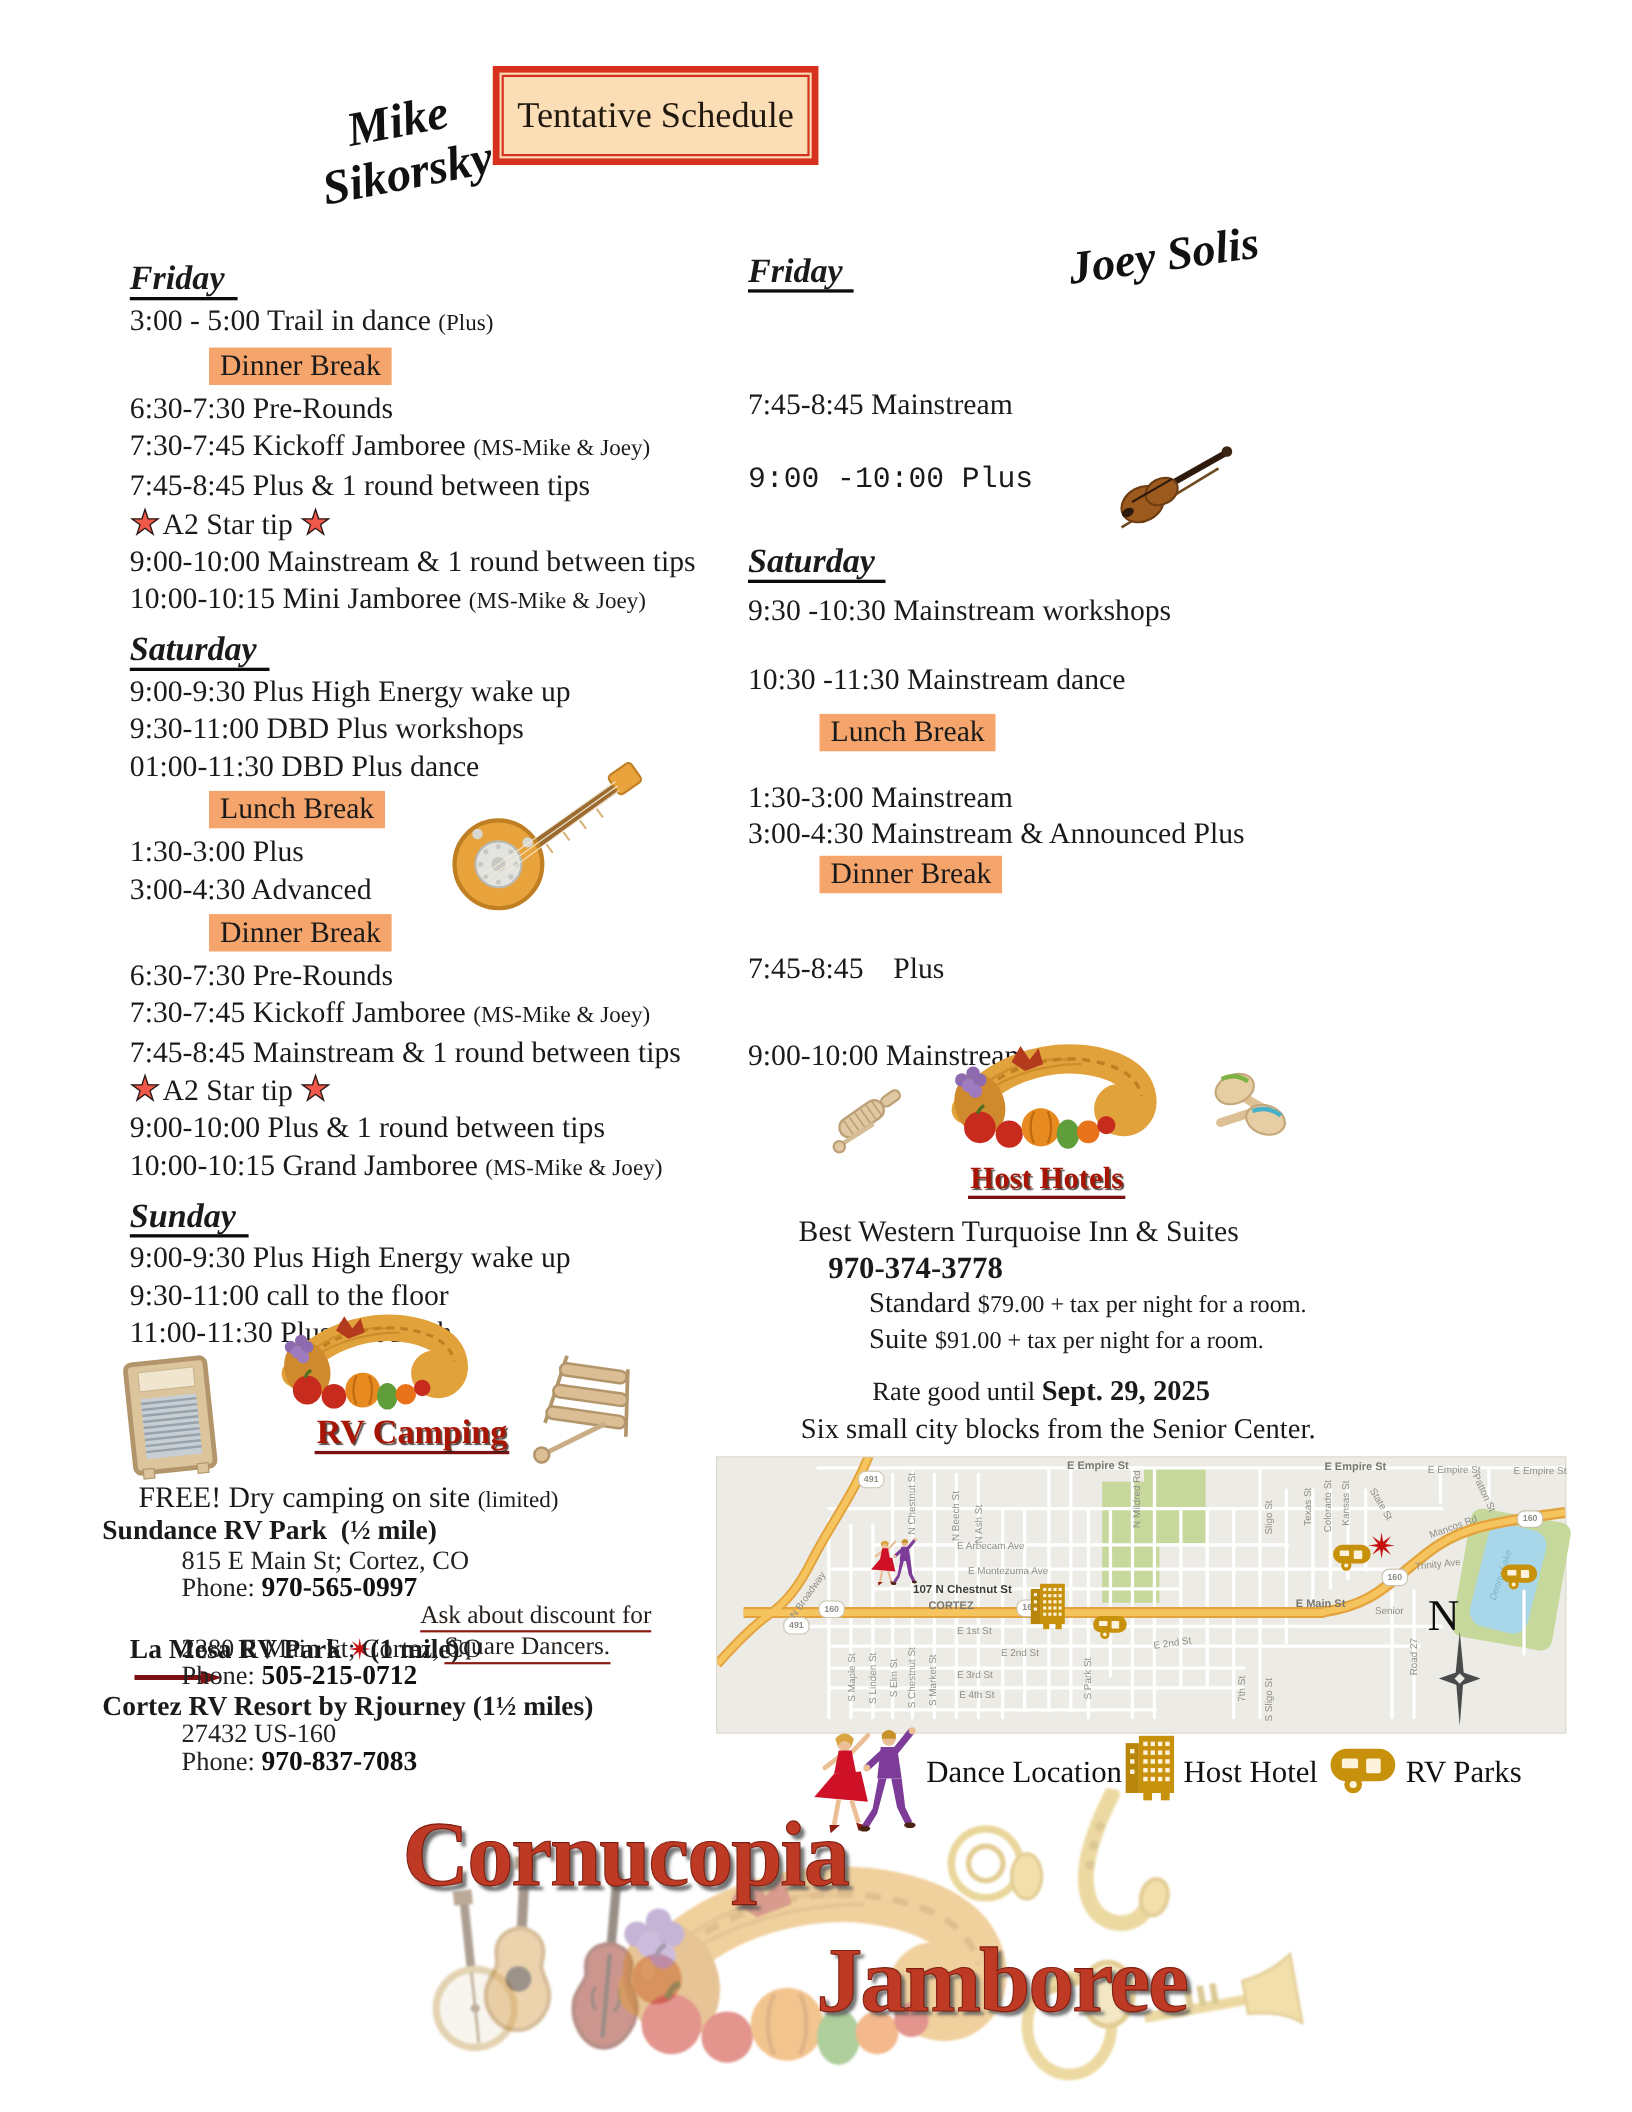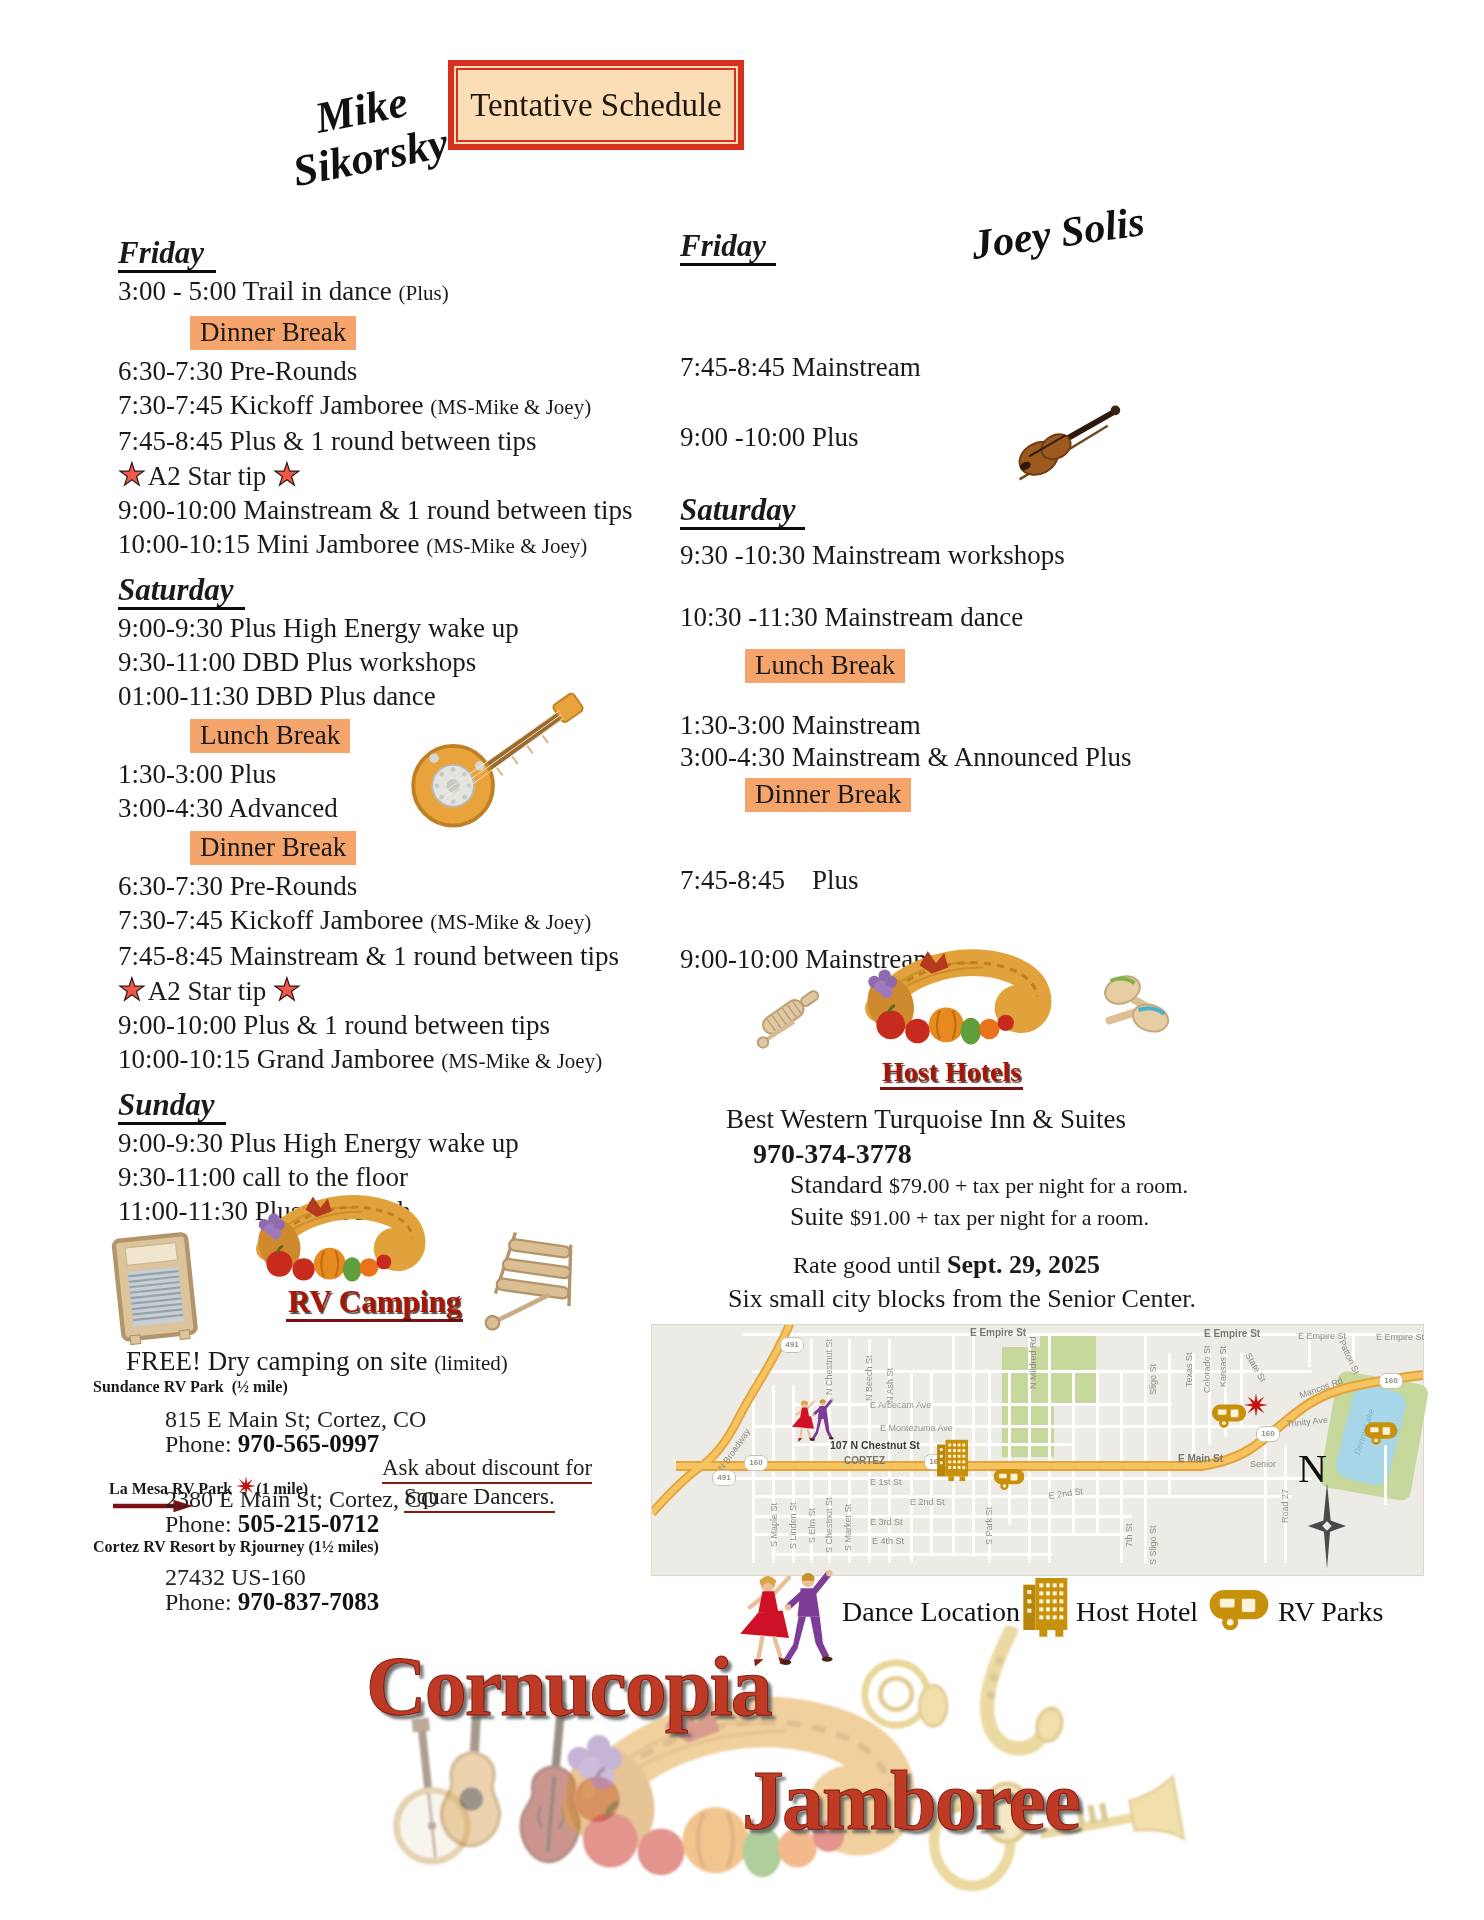--- a/index.html
+++ b/index.html
@@ -34,21 +34,21 @@
   .rbreak{position:absolute;}
 
   
   .red-head{font-weight:bold;color:#A81504;text-shadow:1.5px 1.5px 1px rgba(45,25,20,.8);}
   .red-head span{border-bottom:3px solid #7B1113;padding:0 2px;}
   .rv-head{left:286px;top:1284px;font-size:31px;}
   .hh-head{left:880px;top:1056px;font-size:28px;}
 
   
   .freeline{left:126px;top:1346px;font-size:27px;}
-  .park-name{font-size:16px;font-weight:bold;white-space:pre;}
+  .park-name{font-size:25px;font-weight:bold;white-space:pre;}
   .park-addr{font-size:24px;color:#222;}
   .phone-num{font-weight:bold;font-size:25px;color:#111;}
   .callout{font-size:23px;color:#26201d;}
   .callout div{border-bottom:2px solid #8B1A12;display:inline-block;padding-bottom:1px;}
 
   
   .hotel-name{left:726px;top:1104px;font-size:27px;}
   .hotel-phone{left:753px;top:1138px;font-size:28px;font-weight:bold;}
   .rate{font-size:26px;}
   .rate .sm{font-size:22px;}
@@ -385,21 +385,21 @@
       <div class="line">10:00-10:15 Grand Jamboree <span class="note">(MS-Mike &amp; Joey)</span></div>
       <div class="day"><span>Sunday</span></div>
       <div class="line">9:00-9:30 Plus High Energy wake up</div>
       <div class="line">9:30-11:00 call to the floor</div>
       <div class="line">11:00-11:30 Plus Hot Hash</div>
     </div>
 
   <div>
       <div class="rday" style="left: 680px; top: 228px; position: absolute;"><span>Friday</span></div>
       <div class="rline" style="left: 680px; top: 352px; position: absolute;">7:45-8:45 Mainstream</div>
-      <div class="rline" style="left: 680px; top: 422px; position: absolute;">9:00 -10:00 Plus</div>
+      <div class="rline" style="left: 680px; top: 422px; position: absolute; font-family: Liberation Mono, monospace;">9:00 -10:00 Plus</div>
       <div class="rday" style="left: 680px; top: 492px; position: absolute;"><span>Saturday</span></div>
       <div class="rline" style="left: 680px; top: 540px; position: absolute;">9:30 -10:30 Mainstream workshops</div>
       <div class="rline" style="left: 680px; top: 602px; position: absolute;">10:30 -11:30 Mainstream dance</div>
       <div class="rbreak" style="left: 745px; top: 650px; position: absolute;"><span class="badge">Lunch Break</span></div>
       <div class="rline" style="left: 680px; top: 710px; position: absolute;">1:30-3:00 Mainstream</div>
       <div class="rline" style="left: 680px; top: 742px; position: absolute;">3:00-4:30 Mainstream &amp; Announced Plus</div>
       <div class="rbreak" style="left: 745px; top: 779px; position: absolute;"><span class="badge">Dinner Break</span></div>
       <div class="rline" style="left: 680px; top: 865px; position: absolute;">7:45-8:45    Plus</div>
       <div class="rline" style="left: 680px; top: 920px; position: absolute; margin-top: 24px;">9:00-10:00 Mainstream</div>
     </div>

